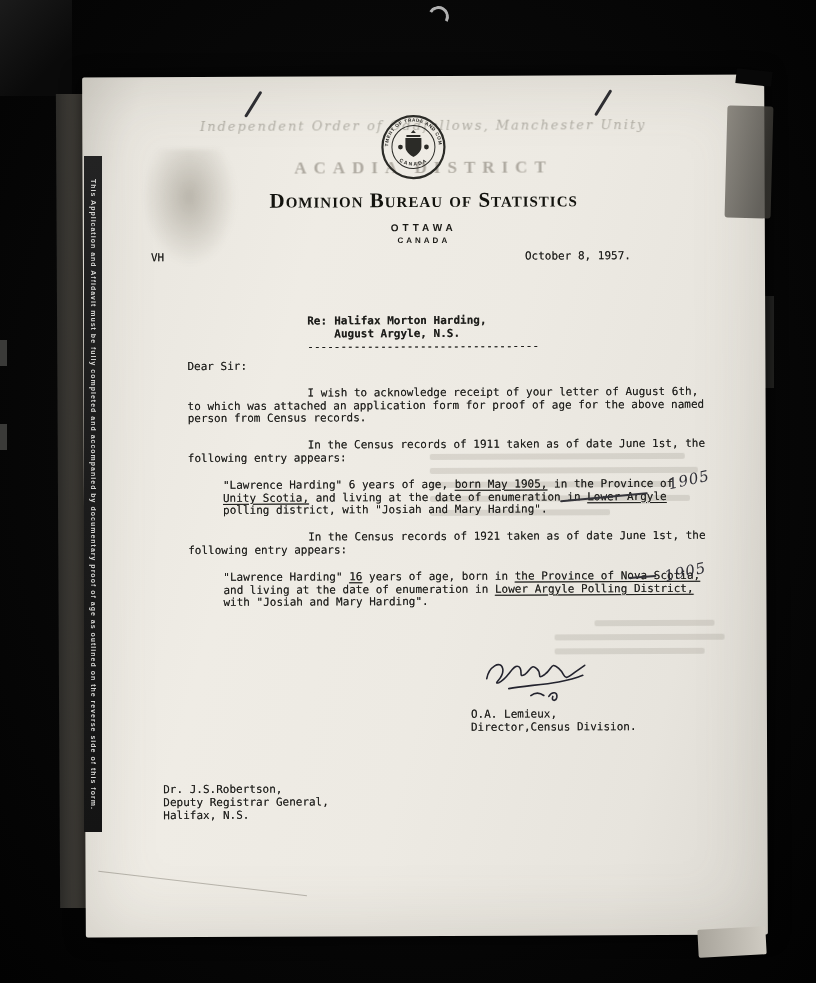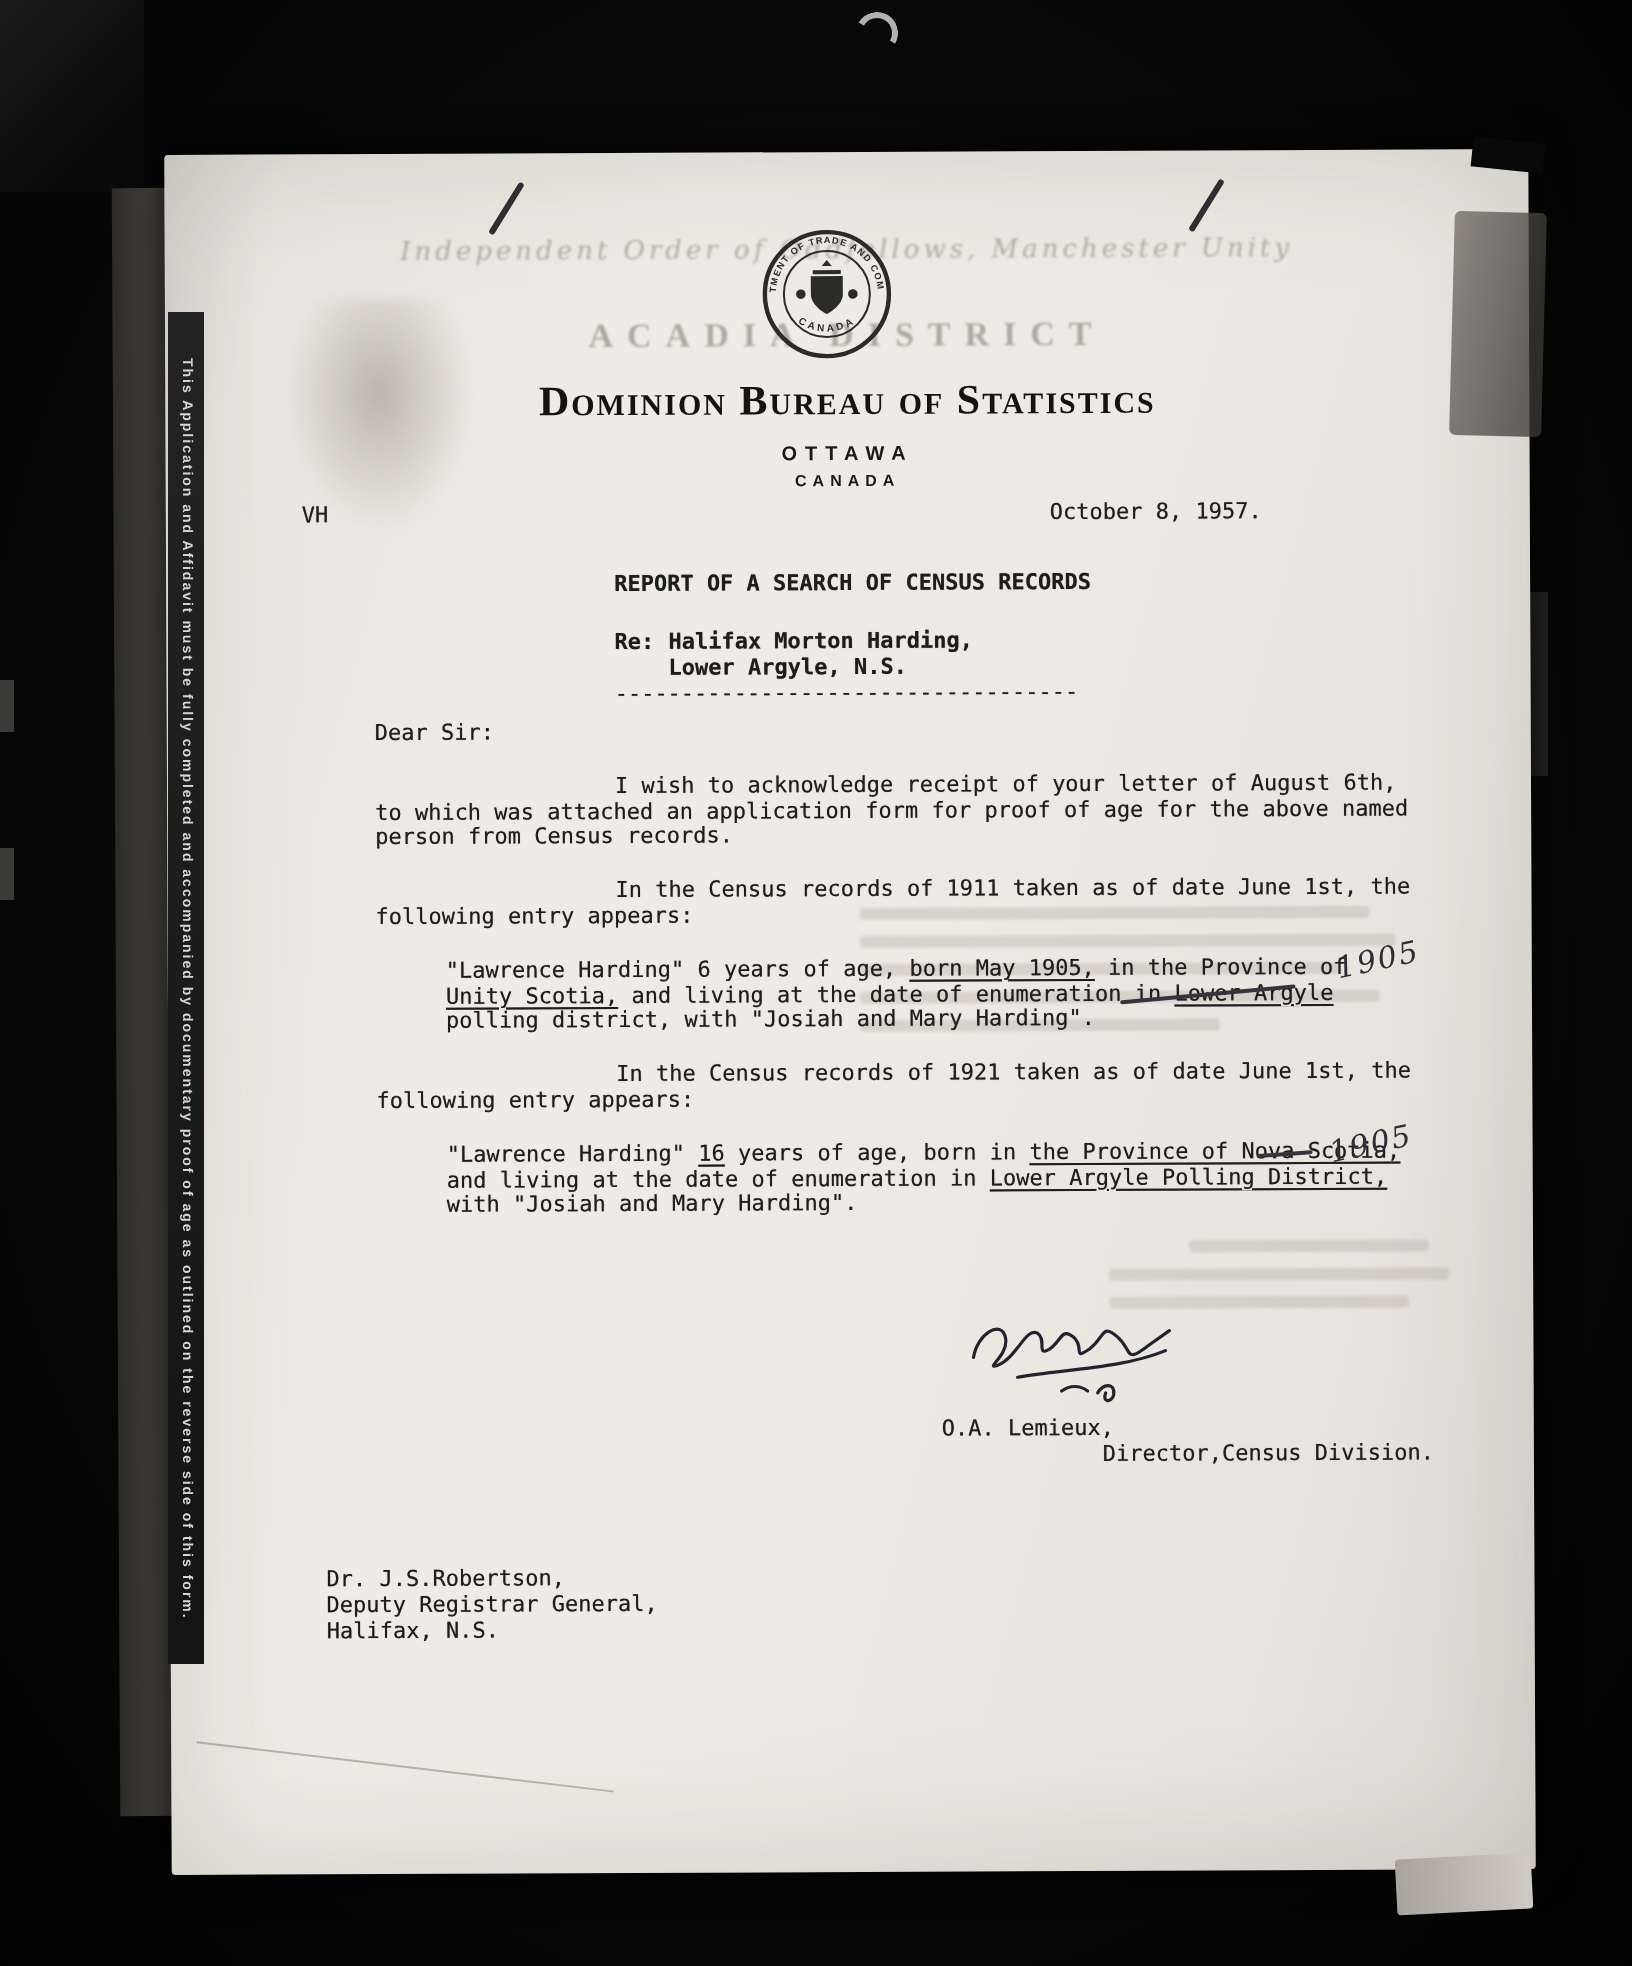--- a/index.html
+++ b/index.html
@@ -75,21 +75,21 @@
   .re-row{display:flex;font-weight:bold;}
   .re-label{width:27px;flex:none;}
   .typed-body{position:absolute;left:104px;top:284px;width:528px;}
   .typed-body p{margin:0 0 14px 0;}
   .ind{text-indent:120px;}
   .entry1{margin-left:35px !important;width:470px;}
   .entry2{margin-left:35px !important;width:480px;margin-bottom:36px !important;}
   .u{text-decoration:underline;text-decoration-thickness:1px;text-underline-offset:2px;text-align:center;}
   .closing{margin:0 0 10px 282px !important;}
   .signer-name{margin:0 0 0 282px !important;}
-  .signer-title{margin:0 0 0 282px !important;text-align:right;}
+  .signer-title{margin:0 0 0 282px !important;}
   .sig{display:block;margin:0 0 4px 290px;width:118px;height:60px;}
   .recipient{position:absolute;left:78px;top:707px;}
   
   .pen-slash{position:absolute;width:30px;height:3px;background:#2e2e32;
     border-radius:2px;transform:rotate(-58deg);}
   .margin-note{position:absolute;font-family:"DejaVu Serif",serif;font-style:italic;
     font-size:15px;letter-spacing:1px;color:#2e2e36;transform:rotate(-12deg);}
   .pen-stroke{position:absolute;height:2px;background:#34343a;border-radius:1px;}
 </style>
 </head>
@@ -142,27 +142,26 @@
       <circle cx="20" cy="33" r="2.4" fill="#2b2b27"></circle>
       <circle cx="46" cy="33" r="2.4" fill="#2b2b27"></circle>
     </svg>
     <div class="org">Dominion Bureau of Statistics</div>
     <div class="city">OTTAWA</div>
     <div class="country">CANADA</div>
 
     <div class="t ref">VH</div>
     <div class="t date">October 8, 1957.</div>
 
-    <div class="t subject">REPORT OF A SEARCH OF CENSUS RECORDS</div>
     <div class="t re-block">
       <div class="re-row">
         <span class="re-label">Re:</span>
         <span>
           <div>Halifax Morton Harding,</div>
-          <div>Lower Argyle, N.S.</div>
+          <div>August Argyle, N.S.</div>
         </span>
       </div>
       <div>-----------------------------------</div>
     </div>
 
     <div class="t typed-body">
       <p>Dear Sir:</p>
       <p class="ind">I wish to acknowledge receipt of your letter of August 6th, to which was attached an application form for proof of age for the above named person from Census records.</p>
       <p class="ind">In the Census records of 1911 taken as of date June 1st, the following entry appears:</p>
       <p class="entry1"><span>"Lawrence Harding" 6 years of age, </span><span class="u">born May 1905,</span><span> in the Province of </span><span class="u">Unity Scotia,</span><span> and living at the date of enumeration in </span><span class="u">Lower Argyle</span><span> polling district, with "Josiah and Mary Harding".</span></p>

